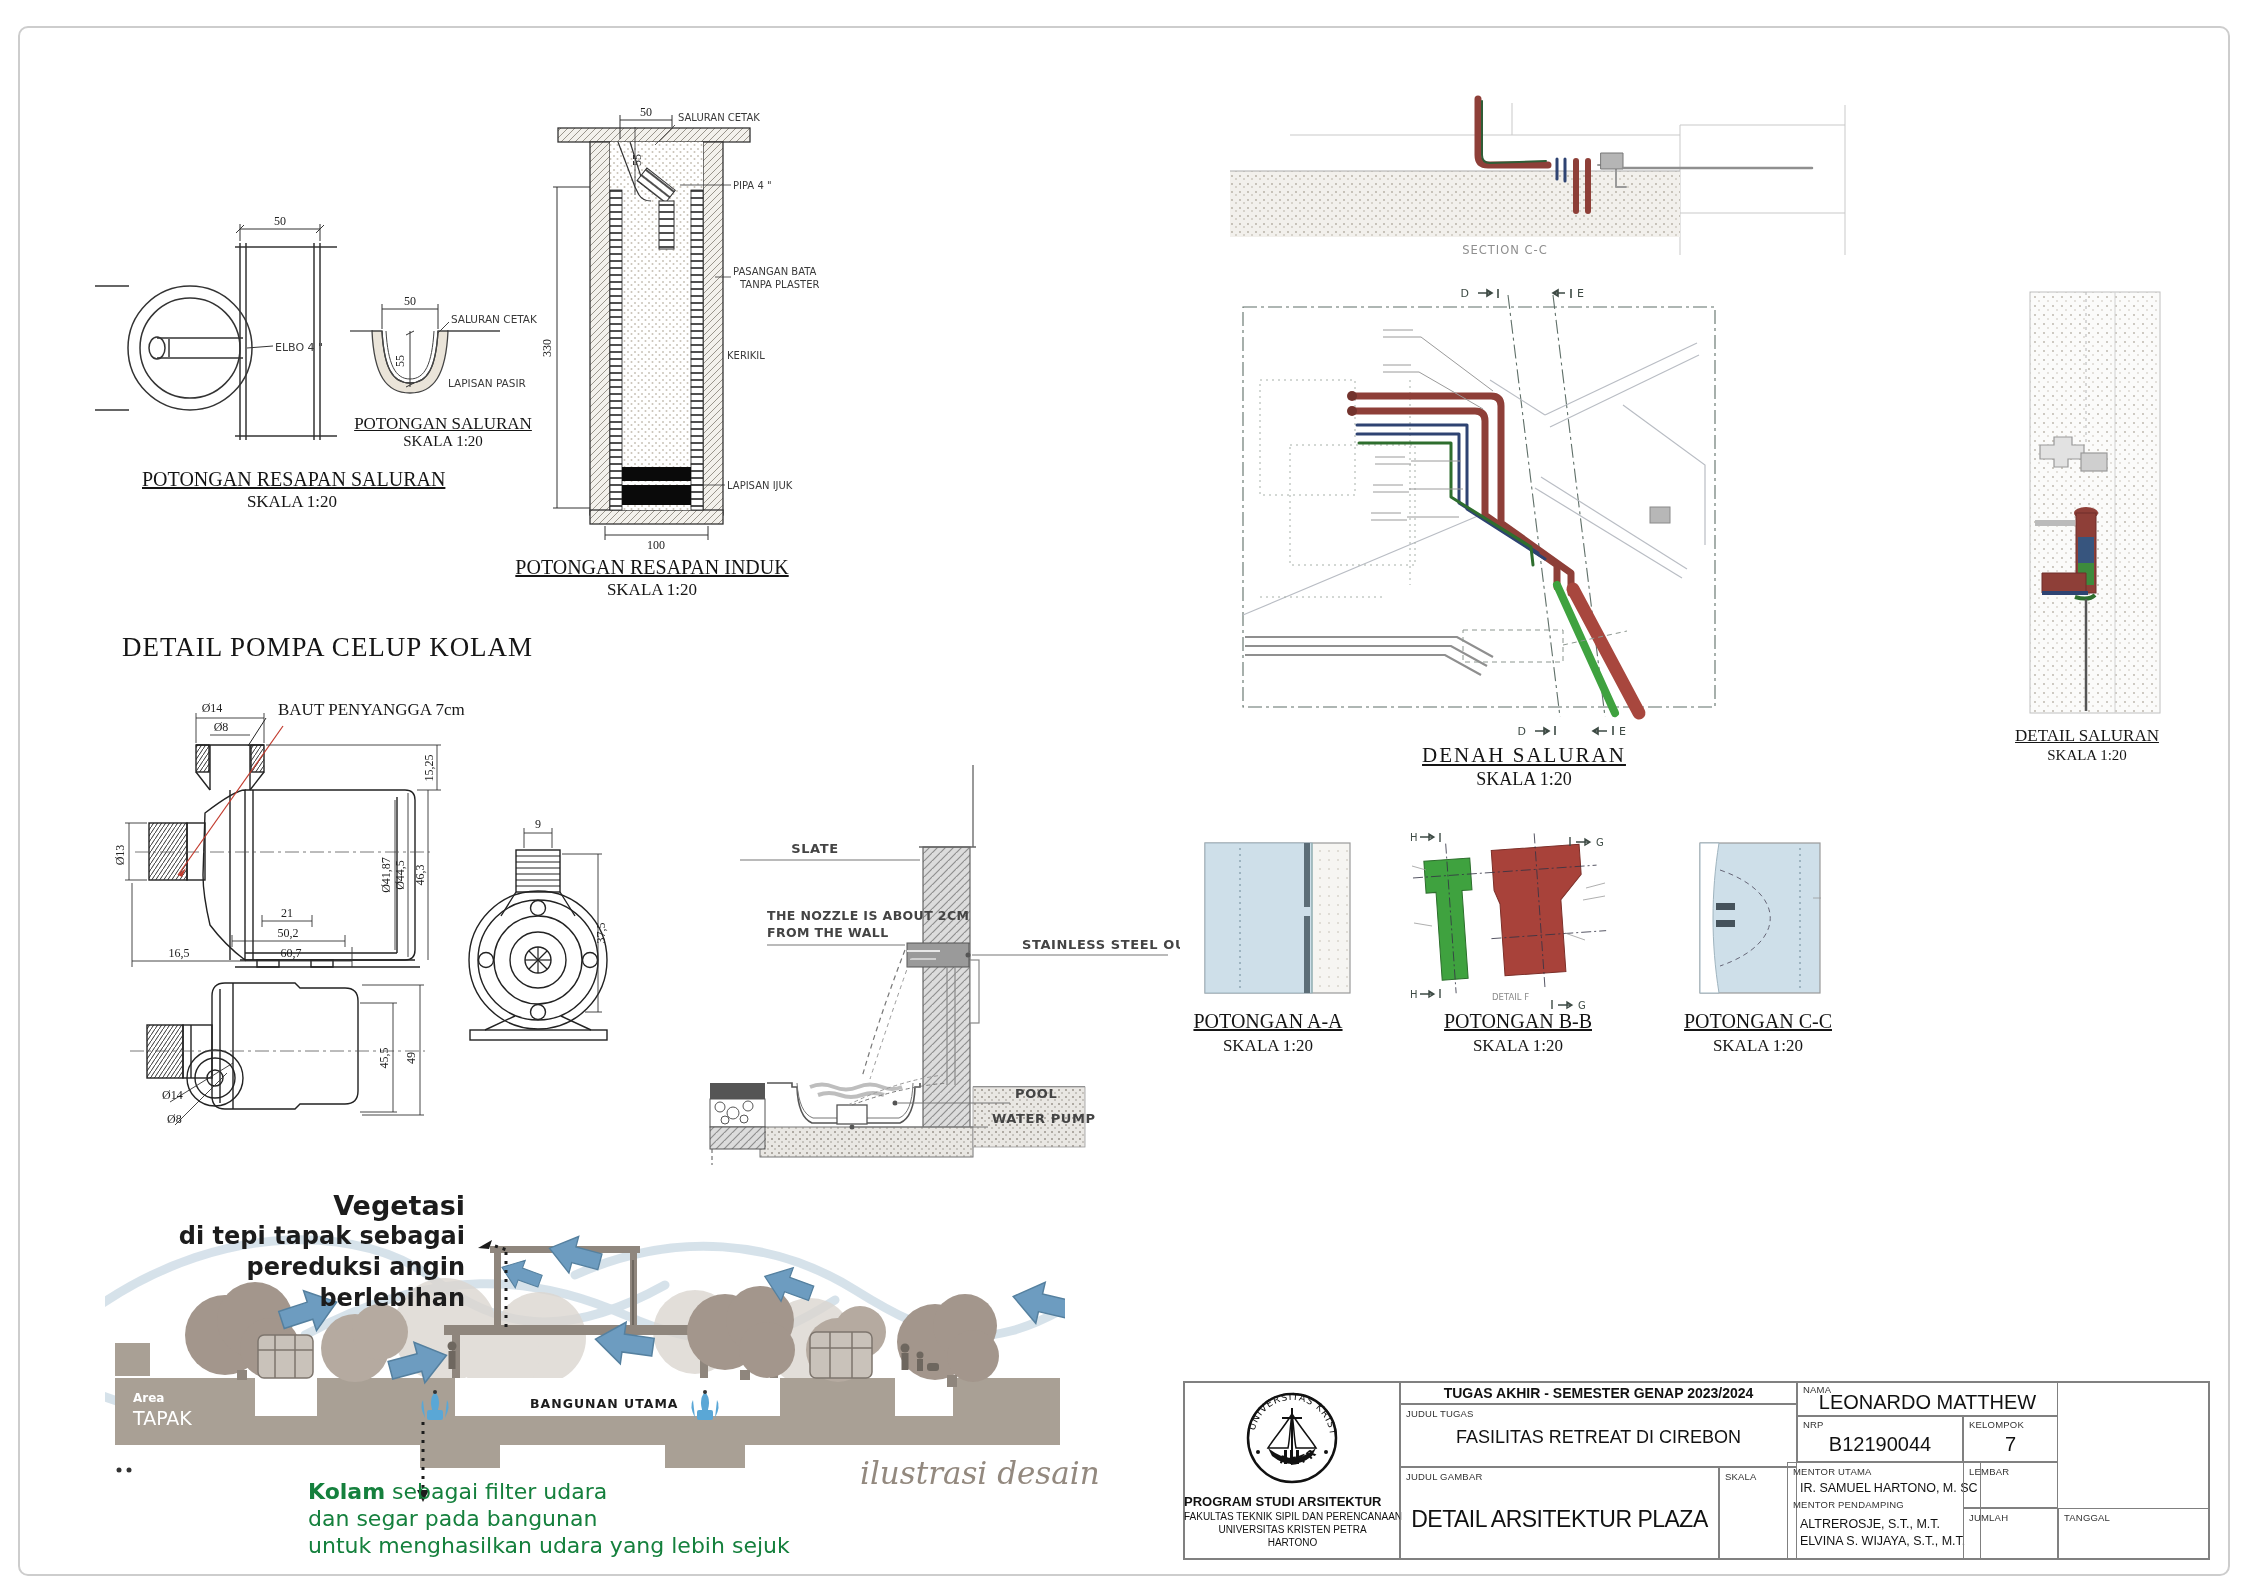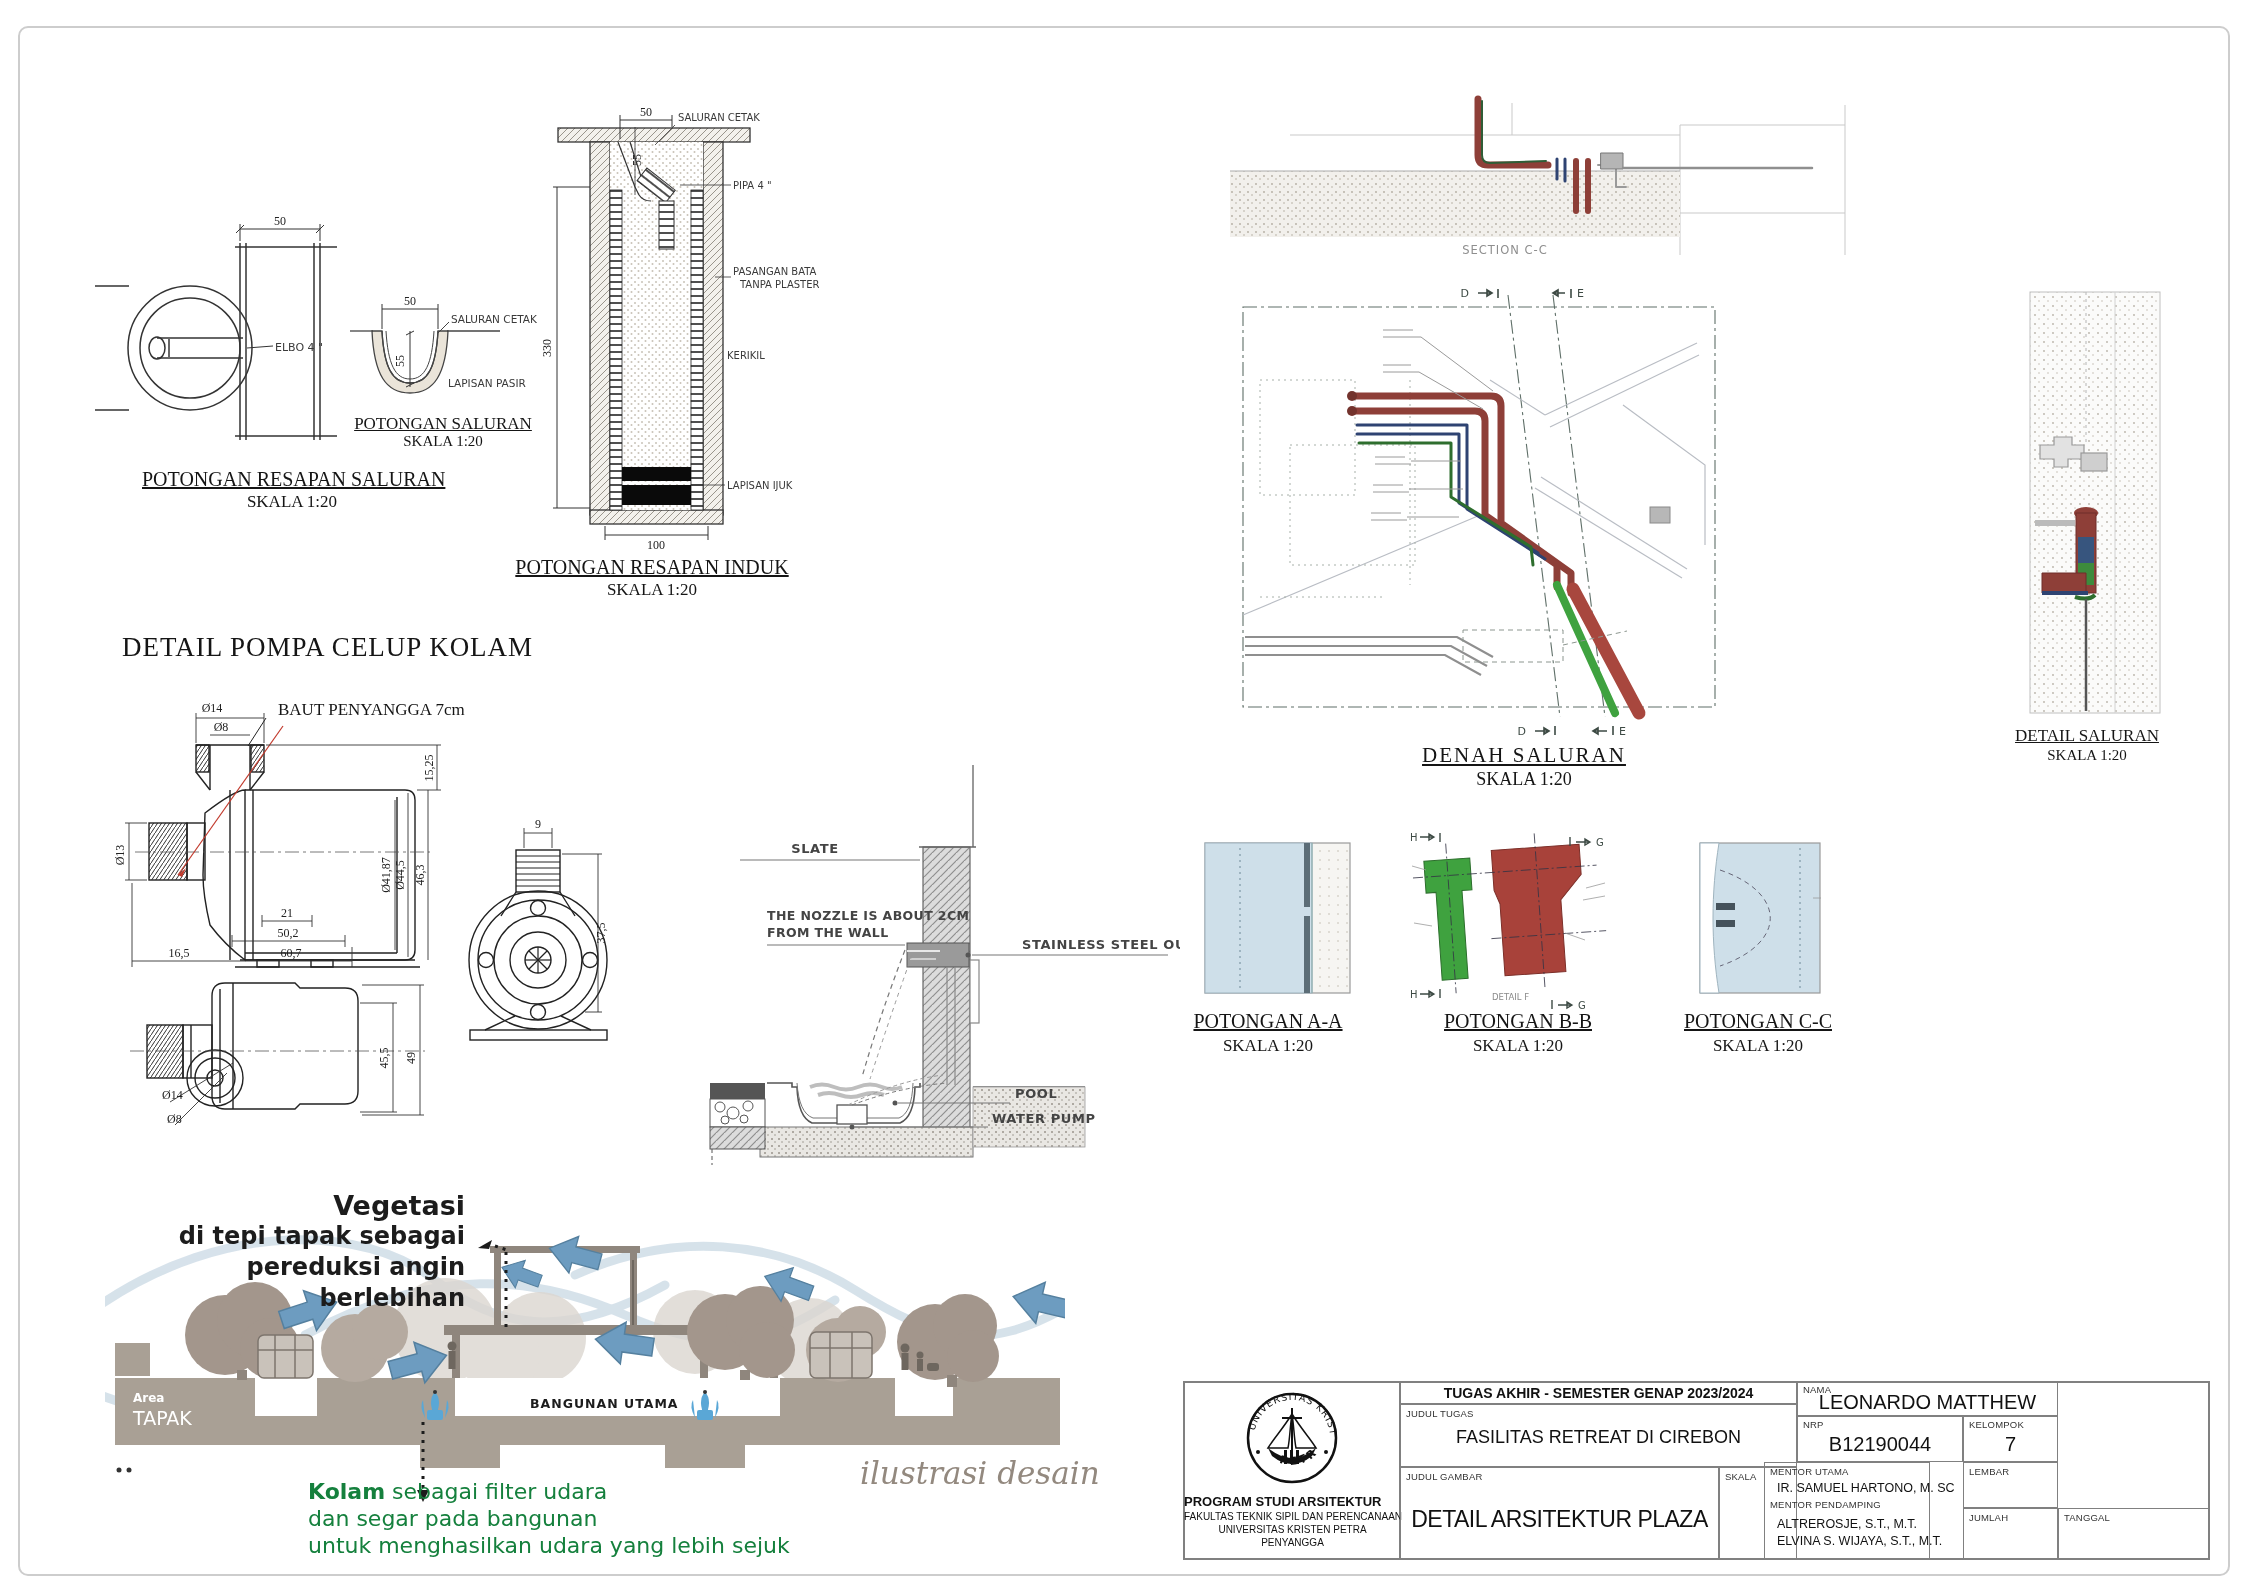--- a/index.html
+++ b/index.html
@@ -756,21 +756,21 @@
             <rect x="40" y="60" width="3" height="14"></rect>
             <rect x="46" y="60" width="3" height="14"></rect>
             <rect x="52" y="60" width="3" height="14"></rect>
           </g>
         <circle cx="14" cy="62" r="2" fill="#111"></circle>
           <circle cx="82" cy="62" r="2" fill="#111"></circle>
       </svg>
       <div class="tbv" style="left:0;top:112px;width:217px;font-size:13px;font-weight:bold">PROGRAM STUDI ARSITEKTUR</div>
       <div class="tbv" style="left:0;top:129px;width:217px;text-align:center;font-size:10px">FAKULTAS TEKNIK SIPIL DAN PERENCANAAN</div>
       <div class="tbv" style="left:0;top:142px;width:217px;text-align:center;font-size:10px">UNIVERSITAS KRISTEN PETRA</div>
-      <div class="tbv" style="left:0;top:155px;width:217px;text-align:center;font-size:10px">PENYANGGA</div>
+      <div class="tbv" style="left:0;top:155px;width:217px;text-align:center;font-size:10px">HARTONO</div>
     </div>
 
     <div class="tb" style="left:217px;top:0;width:397px;height:23px">
       <div class="tbv" style="left:0;top:3px;width:100%;text-align:center;font-size:14px;font-weight:bold">TUGAS AKHIR - SEMESTER GENAP 2023/2024</div>
     </div>
     <div class="tb" style="left:217px;top:23px;width:397px;height:63px">
       <div class="tbl" style="left:5px;top:3px">JUDUL TUGAS</div>
       <div class="tbv" style="left:0;top:22px;width:100%;text-align:center;font-size:18px">FASILITAS RETREAT DI CIREBON</div>
     </div>
     <div class="tb" style="left:217px;top:86px;width:319px;height:93px">
@@ -786,21 +786,21 @@
       <div class="tbv" style="left:0;top:9px;width:100%;text-align:center;font-size:20px">LEONARDO MATTHEW</div>
     </div>
     <div class="tb" style="left:614px;top:35px;width:166px;height:46px">
       <div class="tbl" style="left:5px;top:2px">NRP</div>
       <div class="tbv" style="left:0;top:16px;width:100%;text-align:center;font-size:20px">B12190044</div>
     </div>
     <div class="tb" style="left:780px;top:35px;width:95px;height:46px">
       <div class="tbl" style="left:5px;top:2px">KELOMPOK</div>
       <div class="tbv" style="left:0;top:16px;width:100%;text-align:center;font-size:20px">7</div>
     </div>
-    <div class="tb" style="left:581px;top:81px;width:166px;height:98px">
+    <div class="tb" style="left:604px;top:81px;width:194px;height:98px">
       <div class="tbl" style="left:5px;top:3px">MENTOR UTAMA</div>
       <div class="tbv" style="left:12px;top:18px;font-size:12.5px">IR. SAMUEL HARTONO, M. SC</div>
       <div class="tbl" style="left:5px;top:36px">MENTOR PENDAMPING</div>
       <div class="tbv" style="left:12px;top:54px;font-size:12.5px">ALTREROSJE, S.T., M.T.</div>
       <div class="tbv" style="left:12px;top:71px;font-size:12.5px">ELVINA S. WIJAYA, S.T., M.T.</div>
     </div>
     <div class="tb" style="left:780px;top:81px;width:95px;height:46px">
       <div class="tbl" style="left:5px;top:3px">LEMBAR</div>
     </div>
     <div class="tb" style="left:780px;top:127px;width:95px;height:52px">

